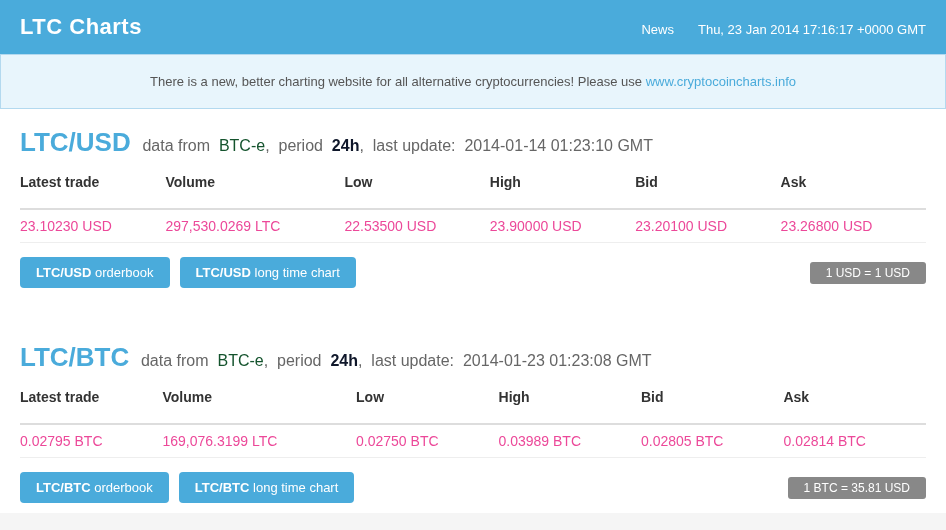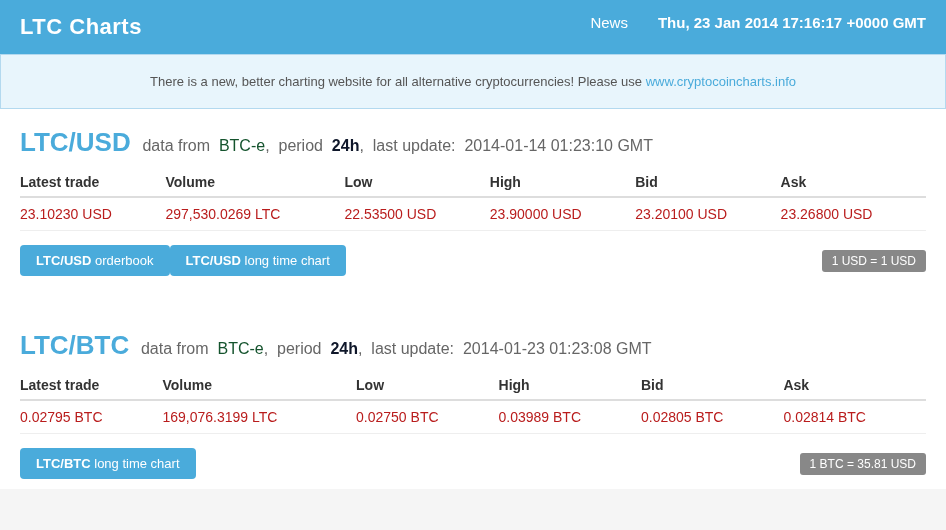--- a/index.html
+++ b/index.html
@@ -20,30 +20,30 @@
       justify-content: space-between;
     }
     .header-title {
       color: #fff;
       font-size: 22px;
       font-weight: bold;
       letter-spacing: 0.5px;
     }
     .header-right {
       color: #fff;
-      font-size: 15px;
-      display: flex;
-      gap: 30px;
+      font-size: 13px;
+      display: flex;
+      gap: 24px;
+      margin-top: 8px;
     }
     .header-news {
       color: #fff;
     }
     .header-datetime {
       color: #fff;
-      font-weight: bold;
     }
 
     
     .notice-banner {
       background: #e8f5fc;
       border: 1px solid #b3d9ef;
       padding: 19px 20px;
       text-align: center;
       color: #555;
       font-size: 13px;
@@ -86,42 +86,42 @@
     .data-table {
       width: 100%;
       border-collapse: collapse;
       margin-top: 10px;
     }
     .data-table th {
       text-align: left;
       font-weight: bold;
       color: #333;
       border-bottom: 2px solid #ddd;
-      padding: 6px 8px 6px 0;
+      padding: 6px 8px 18px 0;
       font-size: 14px;
     }
     .data-table td {
       padding: 8px 8px 8px 0;
-      color: #b91c1c;
+      color: #ec4899;
       font-size: 14px;
       border-bottom: 1px solid #eee;
     }
 
     
     .btn-group {
       margin-top: 14px;
       display: flex;
       gap: 8px;
       align-items: center;
       justify-content: space-between;
       padding-bottom: 10px;
     }
     .btn-group-left {
       display: flex;
-      gap: 0;
+      gap: 10px;
     }
     .btn {
       background: #4aabdb;
       color: #fff;
       border: none;
       padding: 8px 16px;
       border-radius: 4px;
       cursor: pointer;
       font-size: 13px;
       text-decoration: none;
@@ -129,21 +129,21 @@
     }
     .btn strong {
       font-weight: bold;
     }
 
     
     .exchange-rate {
       background: #888;
       color: #fff;
       font-size: 12px;
-      padding: 4px 10px;
+      padding: 4px 16px;
       border-radius: 3px;
     }
 
     
     .section-spacer {
       height: 30px;
       background: #fff;
     }
 
     .section-block {
@@ -252,18 +252,21 @@
         <td>0.03989 BTC</td>
         <td>0.02805 BTC</td>
         <td>0.02814 BTC</td>
       </tr>
     </tbody>
   </table>
 
   <div class="btn-group">
     <div class="btn-group-left">
       <button class="btn">
+        <strong>LTC/BTC </strong><span>orderbook</span>
+      </button>
+      <button class="btn">
         <strong>LTC/BTC </strong><span>long time chart</span>
       </button>
     </div>
     <span class="exchange-rate">1 BTC = 35.81 USD</span>
   </div>
 </div>
 
 </body></html>

